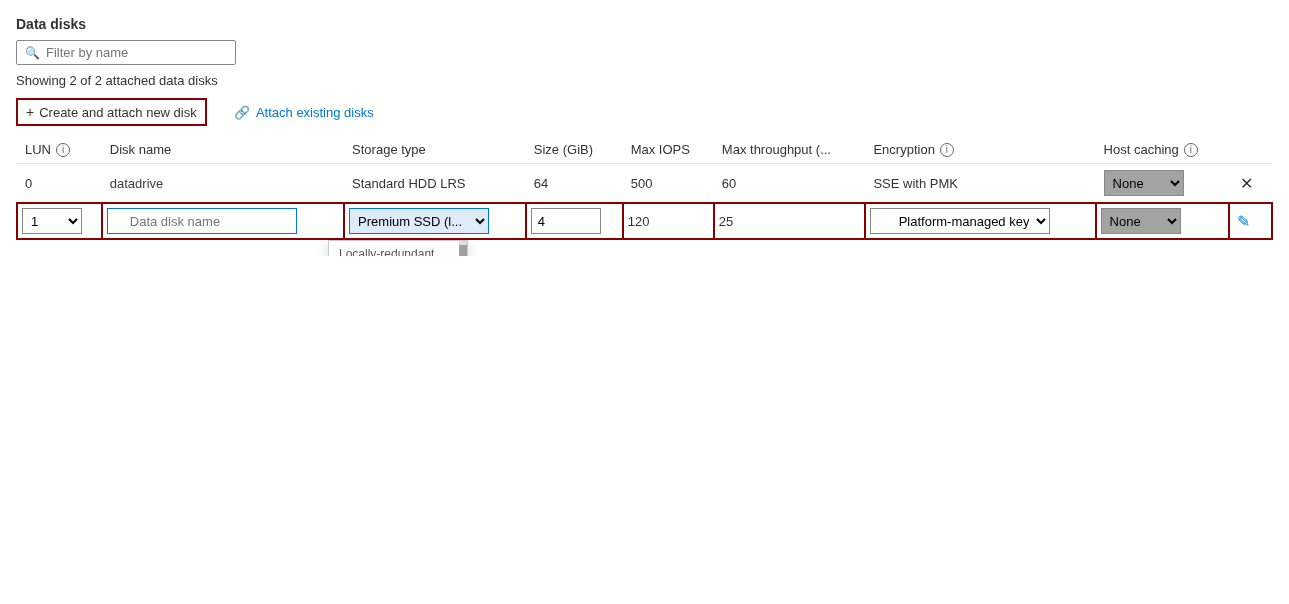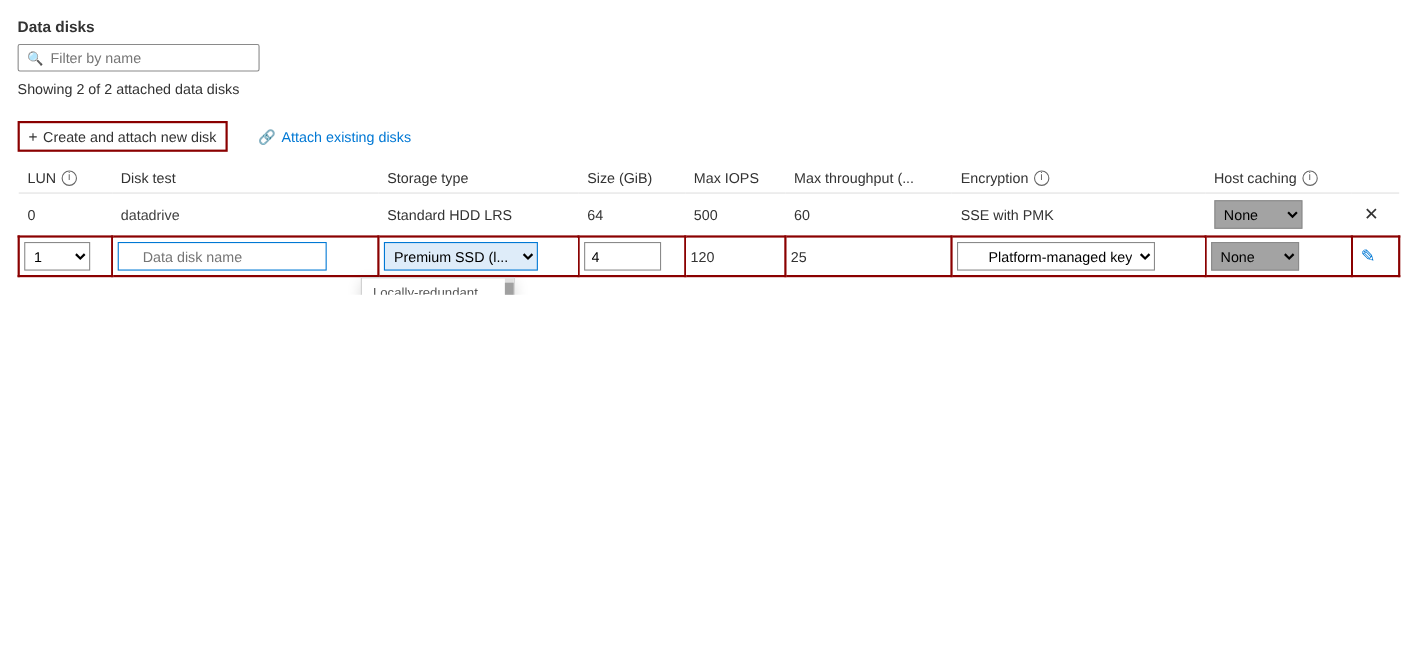--- a/index.html
+++ b/index.html
@@ -41,21 +41,21 @@
     }
 
     .filter-input .search-icon {
       color: #555;
       font-size: 12px;
     }
 
     .showing-text {
       font-size: 13px;
       color: #333;
-      margin-bottom: 22px;
+      margin-bottom: 10px;
     }
 
     .action-bar {
       display: flex;
       align-items: center;
       gap: 20px;
       margin-bottom: 10px;
     }
 
     .action-btn {
@@ -332,21 +332,21 @@
     <table class="disk-table">
       <thead>
         <tr>
           <th>
             <div class="header-th">
               <span>LUN</span>
               <span class="info-icon">i</span>
             </div>
           </th>
           <th>
-            <span>Disk test</span>
+            <span>Disk name</span>
           </th>
           <th>
             <span>Storage type</span>
           </th>
           <th>
             <span>Size (GiB)</span>
           </th>
           <th>
             <span>Max IOPS</span>
           </th>

